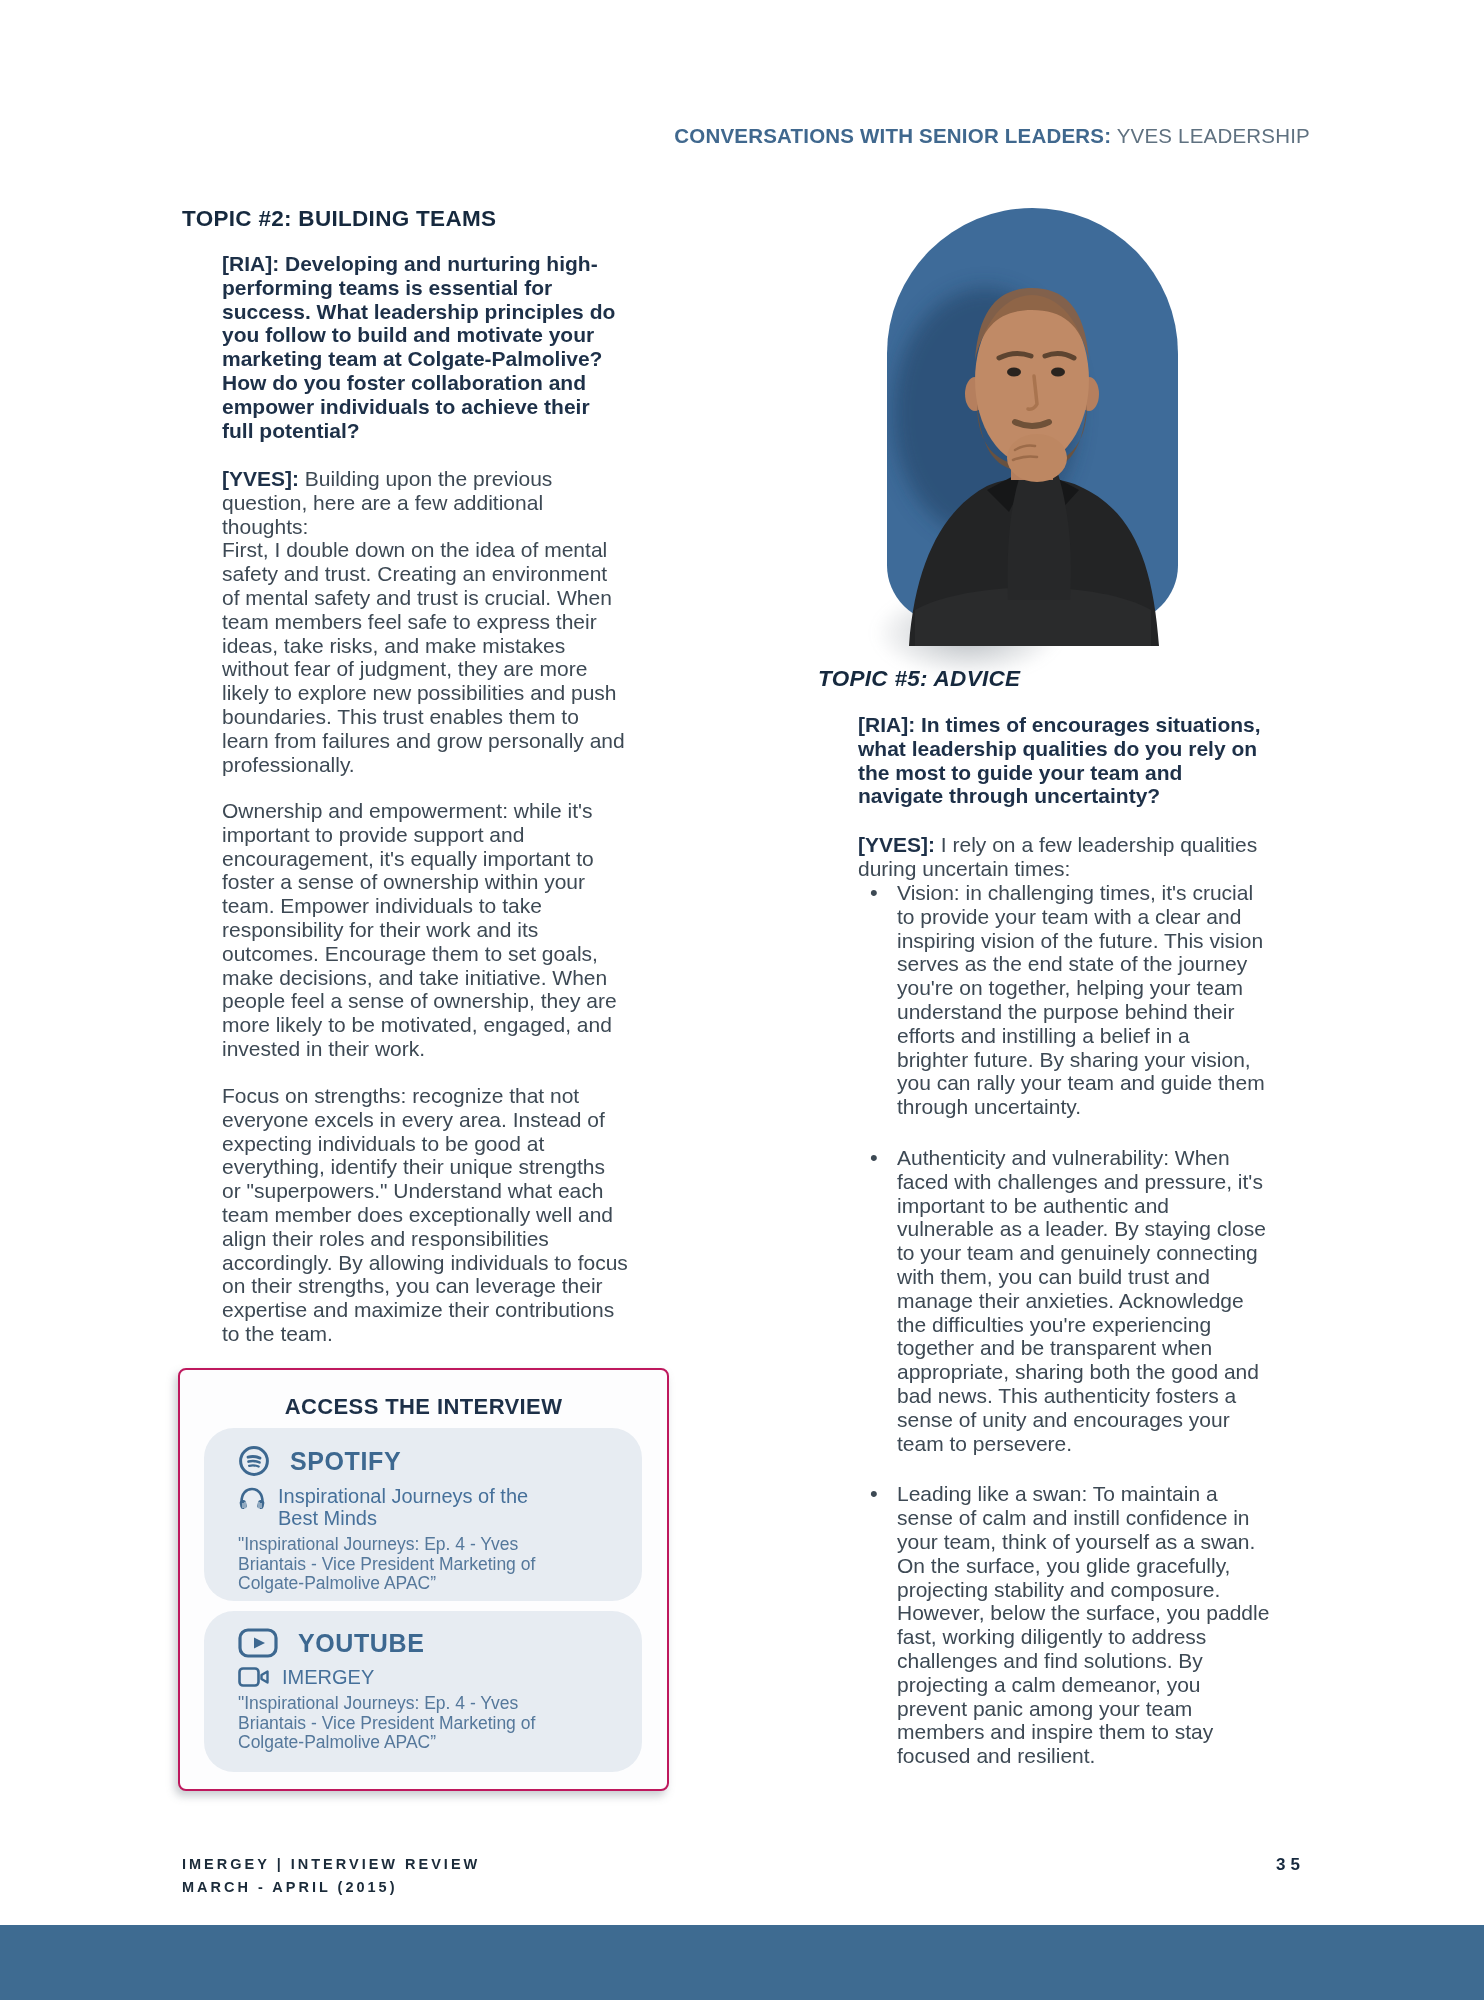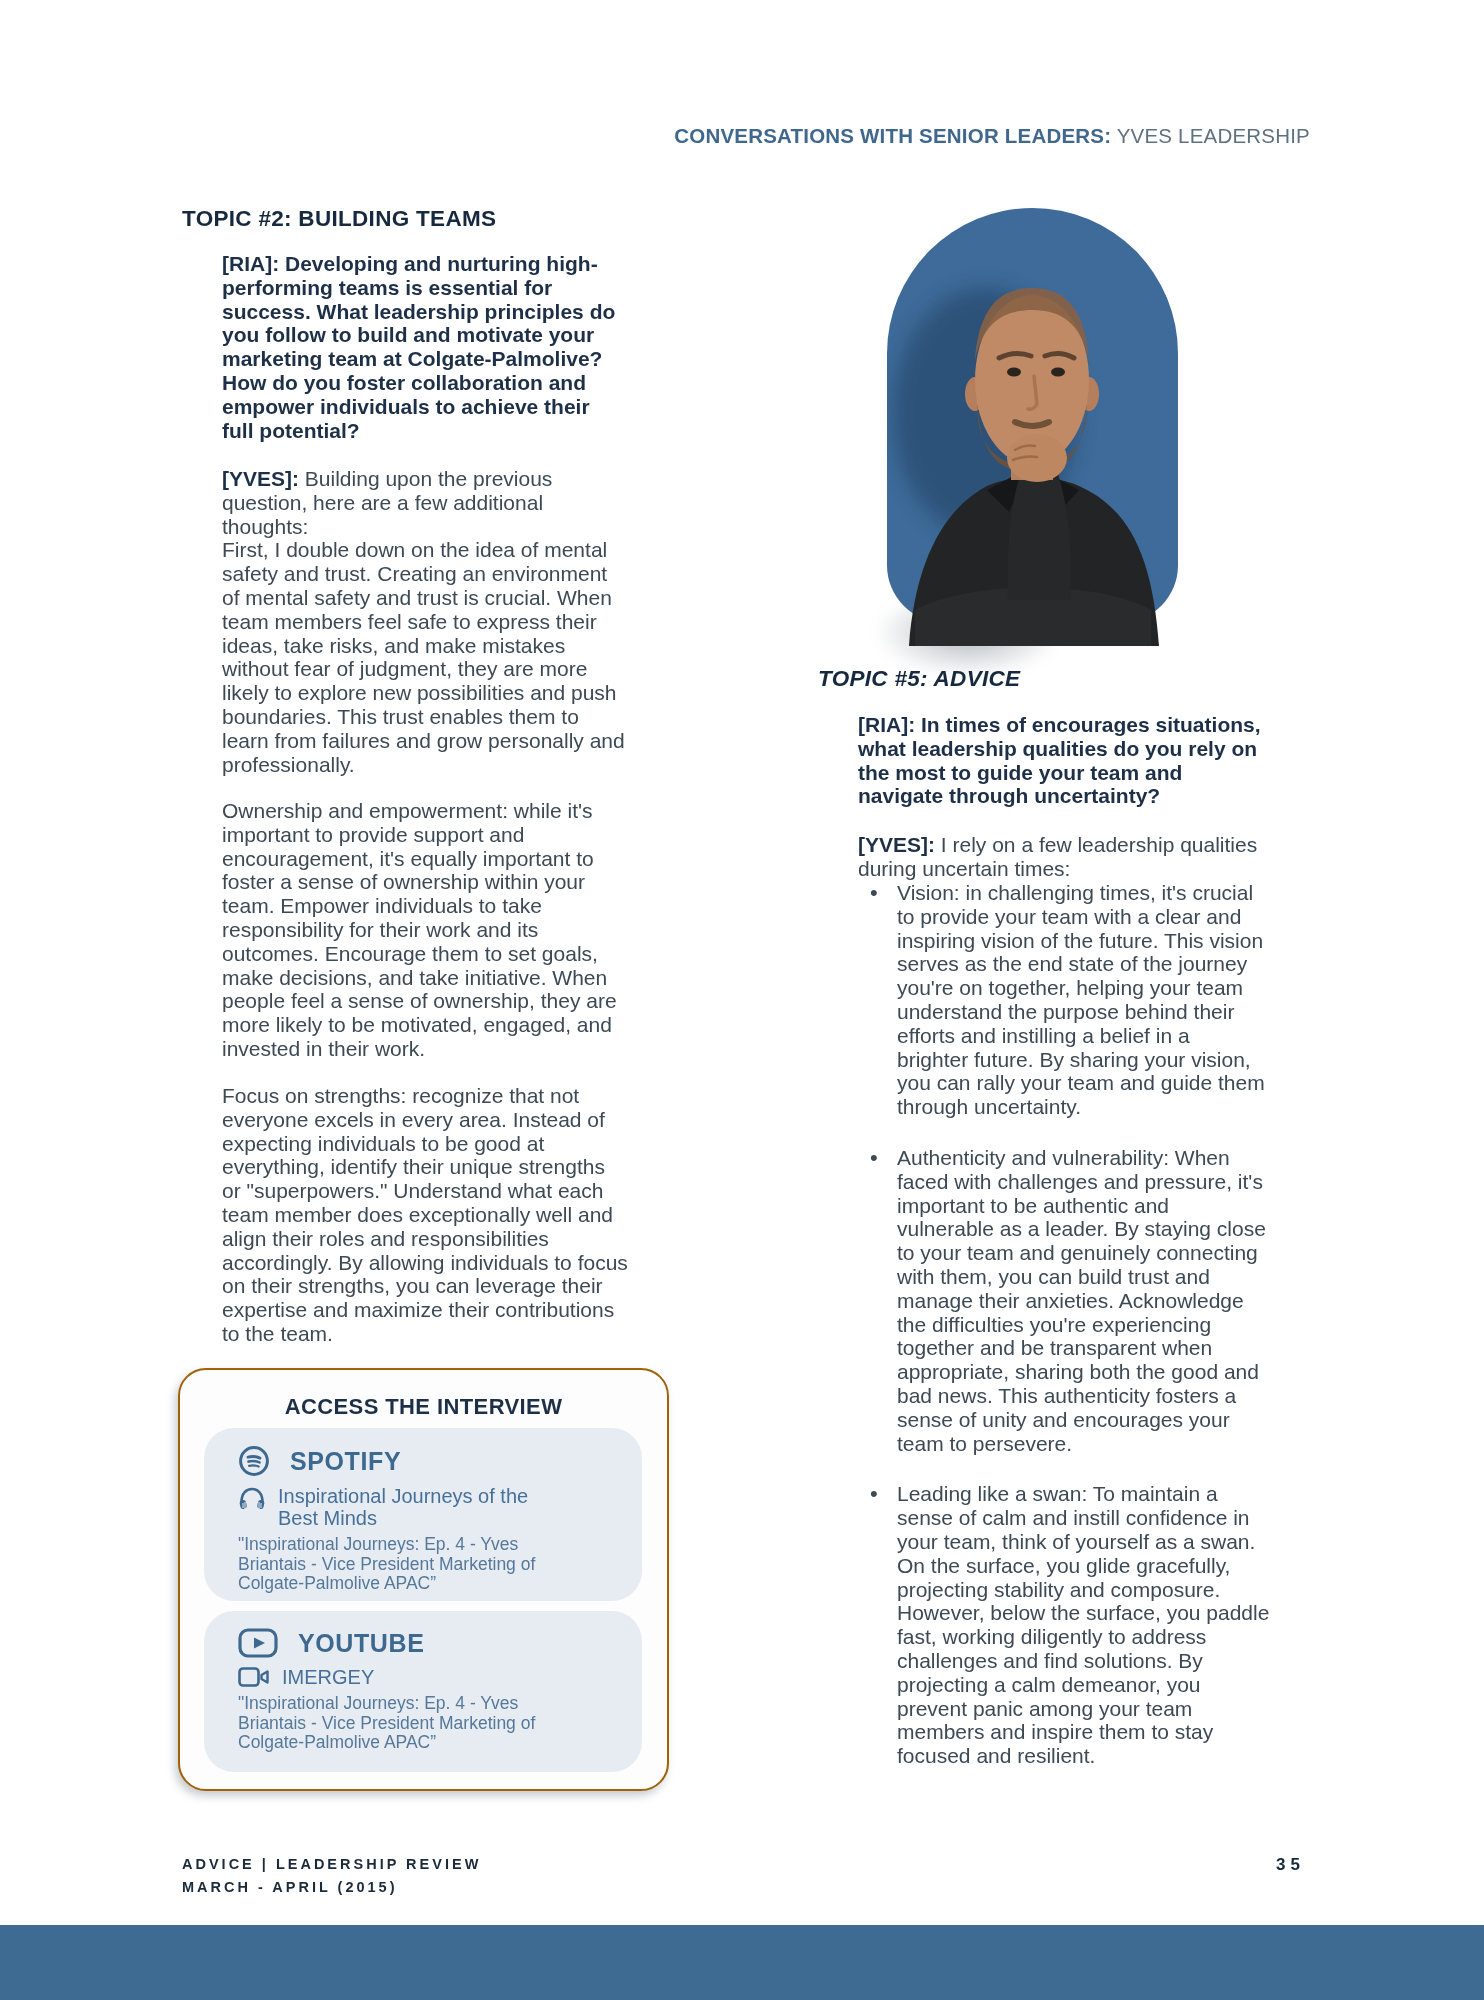--- a/index.html
+++ b/index.html
@@ -32,21 +32,21 @@
   .bullet-text{font-size:21px;line-height:23.8px;white-space:pre-line;color:#3d4954;display:block;}
   
   .photo{position:absolute;left:887px;top:208px;width:291px;height:440px;overflow:visible;}
   .photo-shadow{position:absolute;left:-14px;top:380px;width:190px;height:90px;z-index:0;
     background:radial-gradient(ellipse at center,rgba(105,115,125,.5) 0%,rgba(105,115,125,0) 70%);filter:blur(6px);}
   .arch{position:absolute;left:0;top:0;width:291px;height:415px;z-index:1;background:#3e6b99;
     border-radius:146px 146px 58px 58px;}
   .person{position:absolute;left:0;top:0;z-index:2;}
   
   .access-box{position:absolute;left:178px;top:1368px;width:487px;height:419px;background:#fdfdfe;
-    border:2px solid #a16207;border-radius:28px;box-shadow:-3px 5px 9px rgba(100,110,120,.35);}
+    border:2px solid #be185d;border-radius:8px;box-shadow:-3px 5px 9px rgba(100,110,120,.35);}
   .access-title{position:absolute;left:0;top:24px;width:100%;margin:0;text-align:center;
     font-size:22px;font-weight:bold;color:#1d3048;letter-spacing:.4px;}
   .card{position:absolute;left:24px;width:438px;background:#e7ecf2;border-radius:30px;}
   .card-spotify{top:58px;height:173px;}
   .card-youtube{top:241px;height:161px;}
   .card-head{display:flex;align-items:center;gap:20px;padding:17px 0 0 34px;}
   .card-head .platform{font-size:25px;font-weight:bold;color:#3d6890;letter-spacing:.6px;}
   .card-sub{display:flex;align-items:flex-start;gap:12px;padding:8px 0 0 34px;}
   .card-sub-text{font-size:20px;line-height:22px;color:#46709a;white-space:pre-line;}
   .card-quote{margin:0;padding:6px 0 0 34px;font-size:17.5px;line-height:19.5px;color:#55789b;white-space:pre-line;}
@@ -256,18 +256,18 @@
           <path d="M23.5 9 L29.5 5.5 L29.5 16.5 L23.5 13 Z" fill="none" stroke="#3d6890" stroke-width="2.4" stroke-linejoin="round"></path>
         </svg>
         <span class="card-sub-text">IMERGEY</span>
       </div>
       <p class="card-quote">"Inspirational Journeys: Ep. 4 - Yves
 Briantais - Vice President Marketing of
 Colgate-Palmolive APAC”</p>
     </div>
   </div>
 
-  <div class="f-line f-1">ADVICE | LEADERSHIP REVIEW</div>
+  <div class="f-line f-1">IMERGEY | INTERVIEW REVIEW</div>
   <div class="f-line f-2">MARCH - APRIL (2015)</div>
   <div class="page-num">35</div>
   <div class="bottom-bar"></div>
 
 </div>
 
 </body></html>

